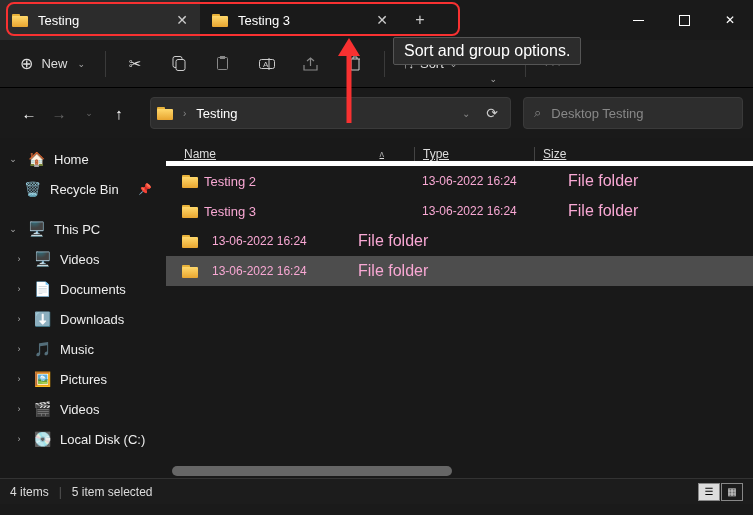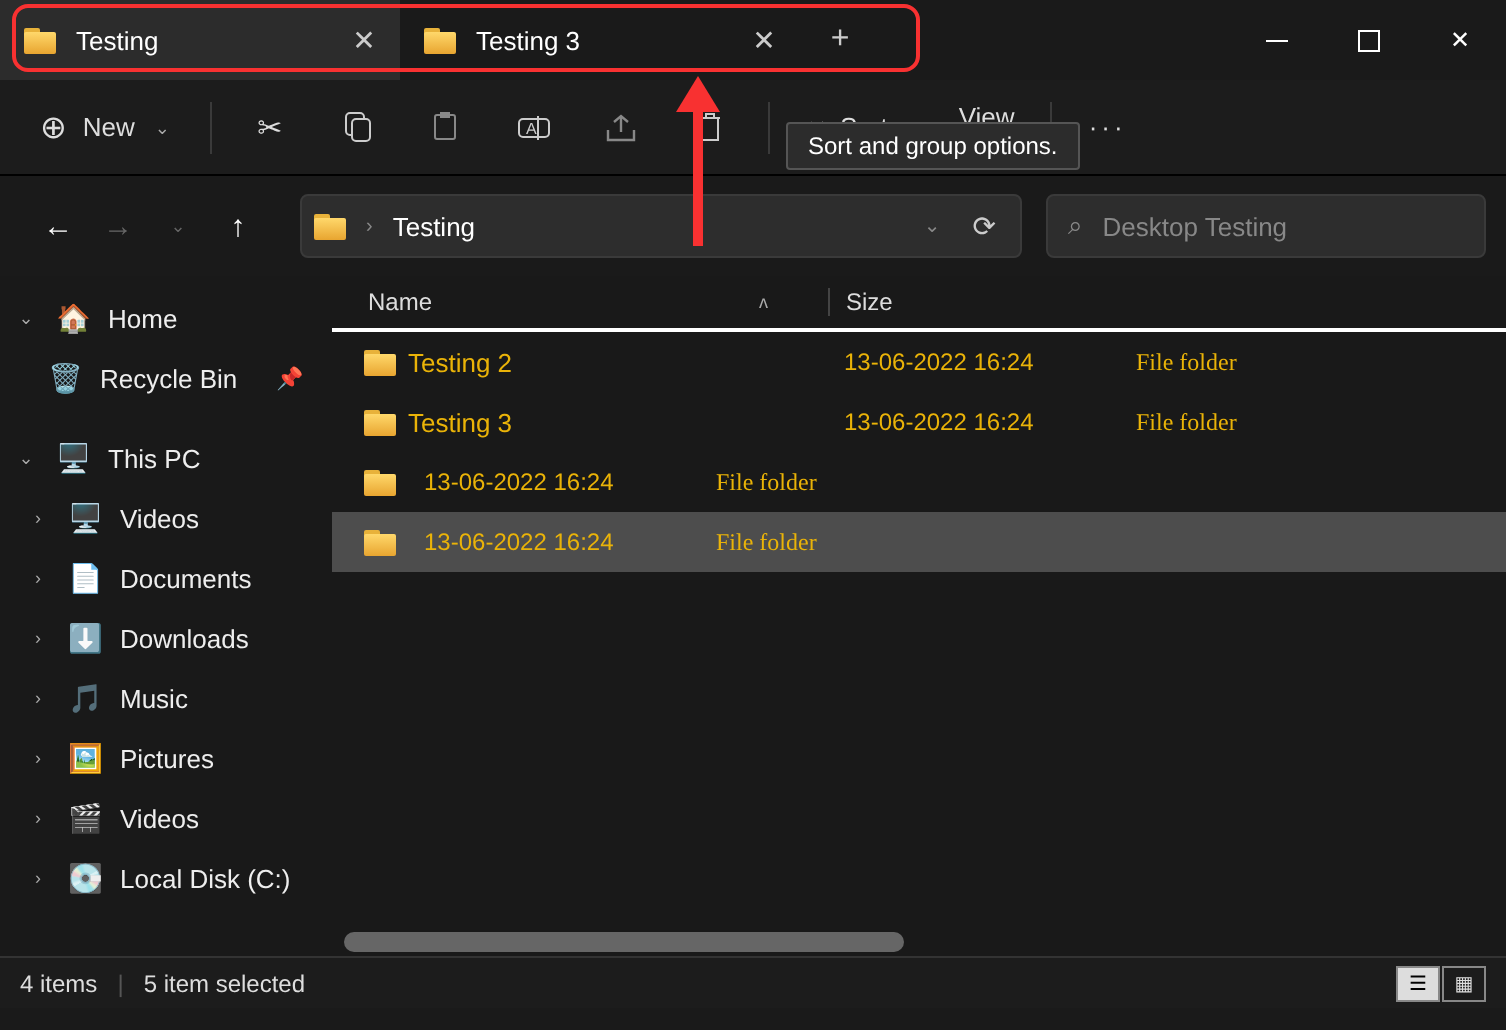--- a/index.html
+++ b/index.html
@@ -11,21 +11,21 @@
 .tab { display: flex; align-items: center; padding: 0 4px 0 12px; min-width: 200px; gap: 10px; position: relative; }
 .tab.active { background: #2c2c2c; }
 .tab-label { flex: 1; }
 .tab-close { width: 28px; height: 28px; display: flex; align-items: center; justify-content: center; color: #ccc; font-size: 14px; }
 .newtab { width: 40px; display: flex; align-items: center; justify-content: center; color: #ccc; font-size: 16px; font-weight: 300; }
 .tb-highlight { position: absolute; border: 2px solid #f83131; border-radius: 8px; top: 2px; left: 6px; width: 454px; height: 34px; pointer-events: none; z-index: 5; }
 .win-controls { margin-left: auto; display: flex; }
 .win-btn { width: 46px; display: flex; align-items: center; justify-content: center; color: #fff; font-size: 12px; }
 
 
-.tooltip { position: absolute; top: 37px; left: 393px; background: #2c2c2c; border: 1px solid #555; padding: 4px 10px; font-size: 12px; z-index: 10; border-radius: 2px; margin-top: 24px; }
+.tooltip { position: absolute; top: 37px; left: 393px; background: #2c2c2c; border: 1px solid #555; padding: 4px 10px; font-size: 16px; z-index: 10; border-radius: 2px; }
 
 
 .toolbar { height: 48px; display: flex; align-items: center; padding: 0 10px; gap: 6px; background: #1c1c1c; border-bottom: 1px solid #000; }
 .tb-btn { height: 34px; padding: 0 8px; display: flex; align-items: center; justify-content: center; color: #ddd; border-radius: 4px; }
 .tb-new { padding: 0 10px; gap: 8px; }
 .tb-new .plus { font-size: 16px; }
 .tb-new .chev { font-size: 9px; margin-left: 2px; color: #aaa; }
 .tb-sep { width: 1px; height: 26px; background: #3a3a3a; margin: 0 4px; }
 .tb-icon { width: 38px; font-size: 15px; }
 .tb-sort { gap: 6px; }
@@ -45,32 +45,32 @@
 
 .main { display: flex; height: 340px; }
 .sidebar { width: 166px; background: #191919; padding: 6px 2px; overflow-y: auto; }
 .side-item { display: flex; align-items: center; height: 30px; padding: 0 4px; gap: 8px; color: #eee; font-size: 13px; }
 .side-chev { width: 14px; font-size: 9px; color: #aaa; display: flex; justify-content: center; }
 .side-icon { width: 18px; display: flex; justify-content: center; font-size: 14px; }
 .pin { margin-left: auto; margin-right: 8px; color: #aaa; font-size: 11px; }
 .side-sep { height: 10px; }
 
 .filepane { flex: 1; background: #191919; display: flex; flex-direction: column; }
-.cols { display: flex; height: 28px; align-items: center; border-bottom: 2px solid #ffffff; color: #ddd; font-size: 12px; }
+.cols { display: flex; height: 28px; align-items: flex-end; border-bottom: 5px solid #ffffff; color: #ddd; font-size: 12px; text-decoration: underline; }
 .col-name { width: 248px; padding-left: 18px; display: flex; align-items: center; gap: 10px; }
 .col-sort { margin-left: auto; margin-right: 30px; font-size: 9px; color: #aaa; }
 .col-date { width: 146px; border-left: 1px solid #444; padding-left: 8px; }
 .col-type { width: 120px; border-left: 1px solid #444; padding-left: 8px; }
 .col-size { flex: 1; border-left: 1px solid #444; padding-left: 8px; }
-.filerow { display: flex; height: 30px; align-items: center; color: #eab308; font-size: 13px; }
+.filerow { display: flex; height: 30px; align-items: center; color: #f9a8d4; font-size: 13px; }
 .filerow.selected { background: #4d4d4d; }
 .fr-icon { width: 38px; display: flex; justify-content: center; align-items: center; padding-left: 10px; }
 .fr-name { width: 210px; }
 .fr-date { width: 146px; padding-left: 8px; font-size: 12px; }
-.fr-type { width: 120px; padding-left: 8px; font-size: 12px; font-family: Liberation Serif, serif; }
+.fr-type { width: 120px; padding-left: 8px; font-size: 16px; }
 .scrollbar-h { height: 14px; background: #191919; display: flex; align-items: center; }
 .scroll-thumb { height: 10px; background: #666; border-radius: 5px; margin-left: 6px; width: 280px; }
 
 
 .statusbar { height: 26px; background: #1c1c1c; border-top: 1px solid #333; display: flex; align-items: center; padding: 0 10px; color: #ddd; font-size: 12px; gap: 10px; }
 .status-sep { color: #555; }
 .view-toggle { margin-left: auto; display: flex; gap: 1px; }
 .vt-btn { width: 22px; height: 18px; border: 1px solid #888; display: flex; align-items: center; justify-content: center; font-size: 10px; }
 .vt-btn.active { background: #ddd; color: #000; }
 
@@ -249,20 +249,21 @@
       <span>Local Disk (C:)</span>
     </div>
   </div>
 
   <div class="filepane">
     <div class="cols">
       <div class="col-name">
         <span>Name</span>
         <span class="col-sort">ʌ</span>
       </div>
+      <div class="col-type"><span>Type</span></div>
       <div class="col-size"><span>Size</span></div>
     </div>
     <div id="file-rows">
         <div class="filerow">
           <span class="fr-icon">
             <span class="folder-icon"></span>
           </span>
           <span class="fr-name">Testing 2</span>
           <span class="fr-date">13-06-2022 16:24</span>
           <span class="fr-type">File folder</span>

